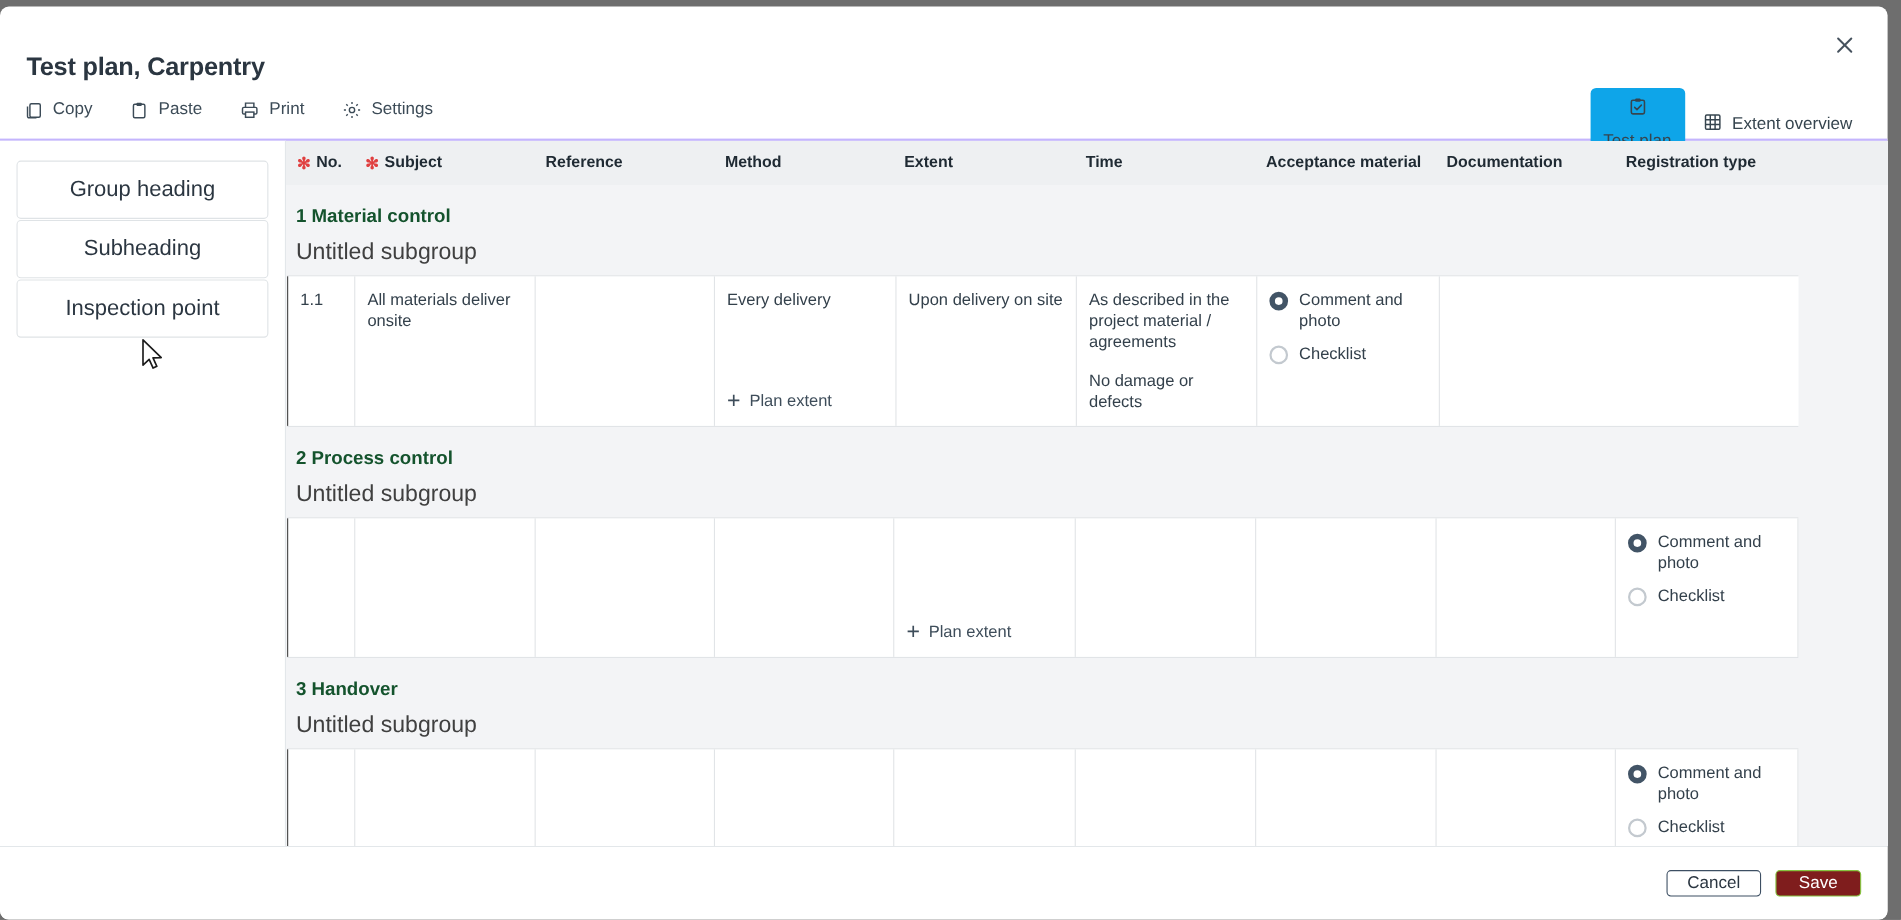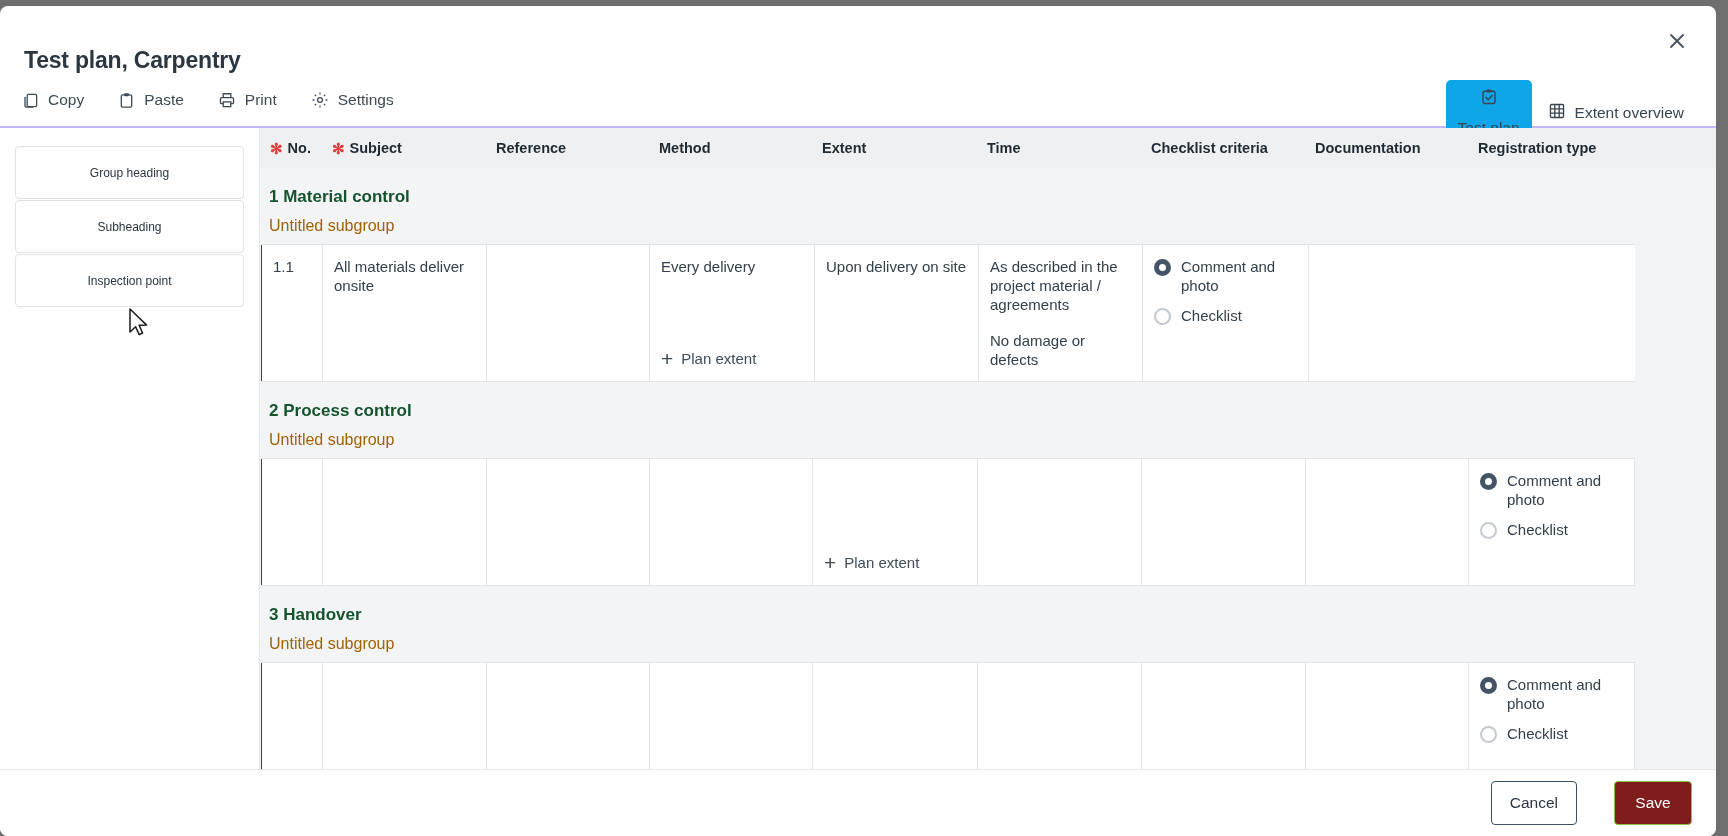--- a/index.html
+++ b/index.html
@@ -102,21 +102,21 @@
   .side-btn {
     width: 100%;
     height: 53px;
     border: 1px solid #dfe3e6;
     border-radius: 4px;
     background: #fff;
     margin-bottom: 1px;
     display: flex;
     align-items: center;
     justify-content: center;
-    font-size: 12px;
+    font-size: 20px;
     color: #2b3641;
     cursor: pointer;
     font-family: "Liberation Sans", sans-serif;
   }
   .side-btn + .side-btn { margin-top: 1px; }
   .cursor-arrow {
     position: absolute;
     left: 128px; top: 180px;
     pointer-events: none;
   }
@@ -151,22 +151,22 @@
   }
   .req { color: #e04040; font-size: 15px; line-height: 1; }
   .group-block { background: #f3f4f6; }
   .group-title {
     font-size: 17px;
     font-weight: bold;
     color: #14532d;
     padding: 19px 0 0 9px;
   }
   .subgroup-title {
-    font-size: 16px;
-    color: #a16207;
+    font-size: 21px;
+    color: #404040;
     padding: 10px 0 9px 9px;
   }
   .row {
     display: flex;
     background: #fff;
     border-top: 1px solid #e1e4e7;
     border-bottom: 1px solid #e1e4e7;
     min-height: 128px;
     margin-left: 1px;
     width: 1374px;
@@ -227,28 +227,27 @@
     height: 66px;
     flex: 0 0 66px;
     display: flex;
     align-items: center;
     justify-content: flex-end;
     padding: 0 24px;
     gap: 13px;
     background: #fff;
   }
   .btn {
-    height: 44px;
+    height: 24px;
     min-width: 78px;
     border-radius: 4px;
     font-size: 15.5px;
     cursor: pointer;
     font-family: "Liberation Sans", sans-serif;
     padding: 0 18px;
-    margin-left: 24px;
   }
   .btn-cancel { background: #fff; border: 1px solid #3d4f63; color: #2b3641; }
   .btn-save   { background: #7f1d1d; border: 1px solid #86c440; color: #fff; }
 </style>
 </head>
 <body>
 
 <div class="backdrop"></div>
 
 <div class="modal">
@@ -350,21 +349,21 @@
           <span>No.</span>
         </div>
         <div class="cell c-subject">
           <span class="req">✻</span>
           <span>Subject</span>
         </div>
         <div class="cell c-ref">Reference</div>
         <div class="cell c-method">Method</div>
         <div class="cell c-extent">Extent</div>
         <div class="cell c-time">Time</div>
-        <div class="cell c-accept">Checklist criteria</div>
+        <div class="cell c-accept">Acceptance material</div>
         <div class="cell c-doc">Documentation</div>
         <div class="cell c-reg">Registration type</div>
       </div>
 
       <div id="groups-container">
           <div class="group-block">
             <div class="group-title">1 Material control</div>
             <div class="subgroup-title">Untitled subgroup</div>
             <div class="row">
               <div class="cell c-no">1.1</div>

